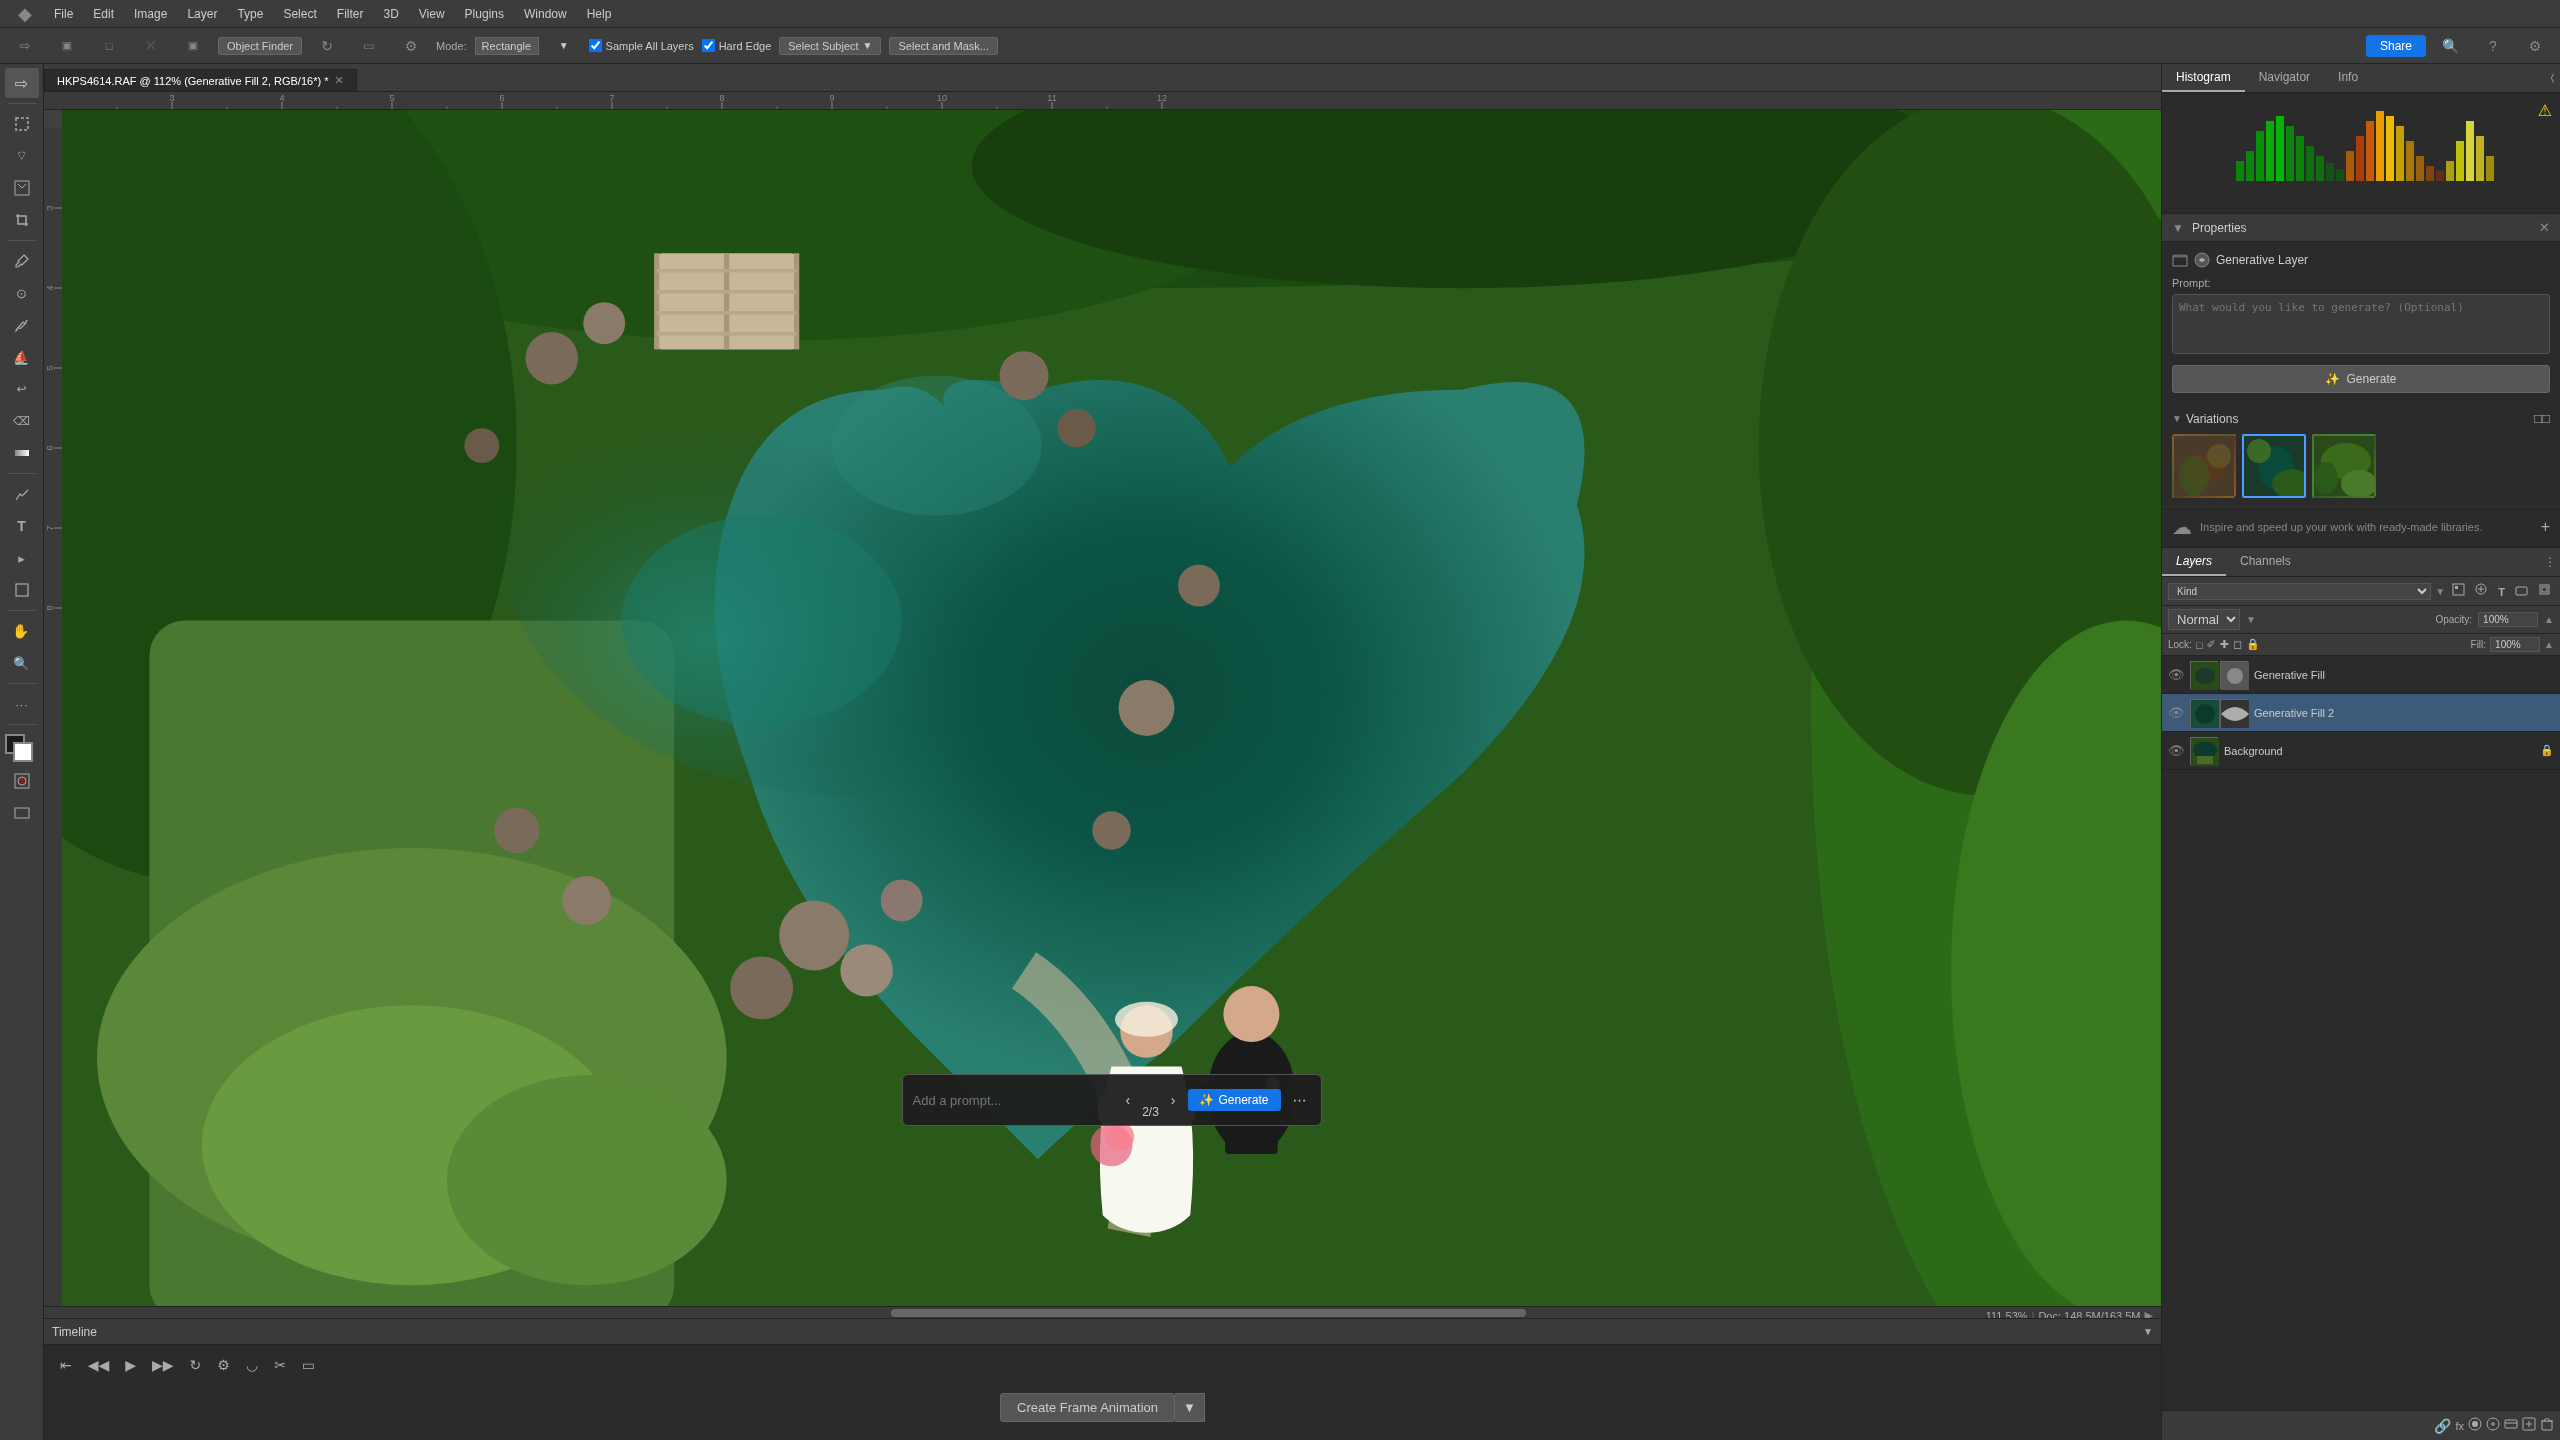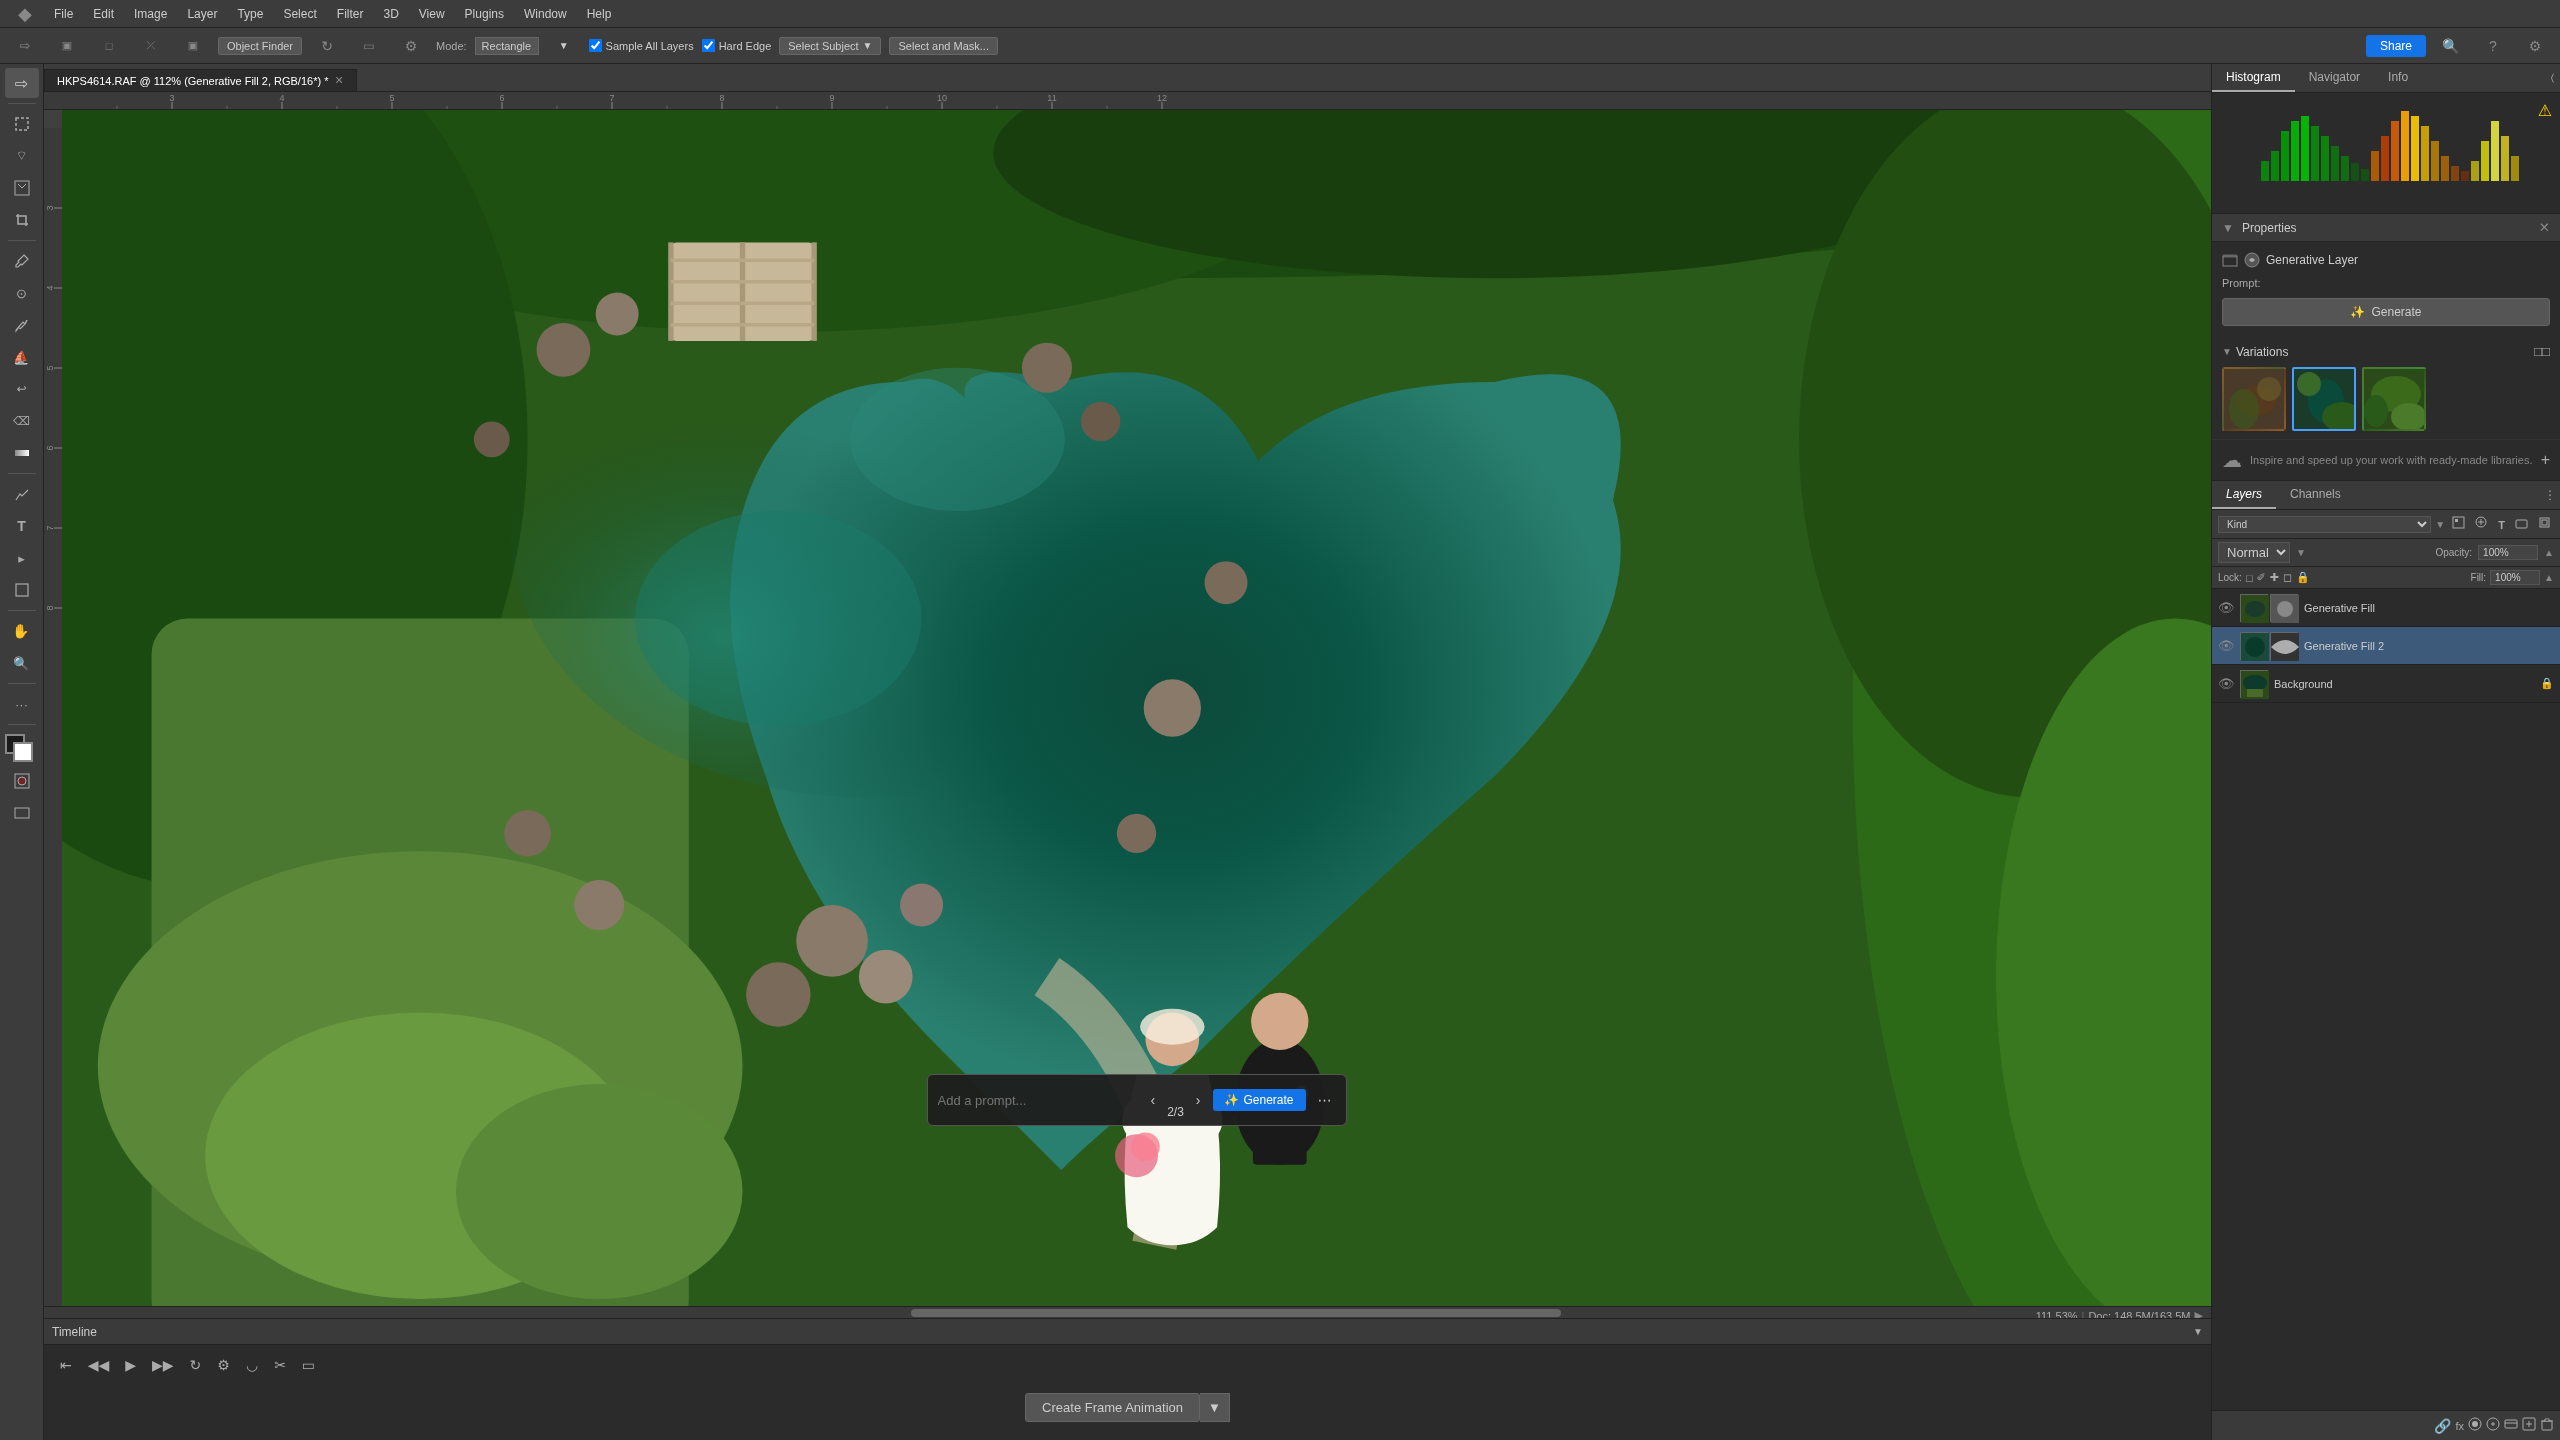--- a/index.html
+++ b/index.html
@@ -297,21 +297,21 @@
       border: 1px solid #666;
       border-left: none;
       color: #ccc;
       padding: 6px 8px;
       font-size: 13px;
       cursor: pointer;
     }
     
     
     #right-panels {
-      width: 349px;
+      width: 399px;
       background: #2b2b2b;
       border-left: 1px solid #222;
       display: flex;
       flex-direction: column;
       flex-shrink: 0;
       overflow: hidden;
     }
     
     
     #histogram-panel {
@@ -1048,20 +1048,21 @@
               <path d="M5 8 Q8 4 11 8 Q8 12 5 8Z" fill="#aaa"></path>
             </svg>
             <span style="color:#ccc; font-size:12px;">Generative Layer</span>
           </div>
         </div>
         
         <div style="margin-bottom:4px;">
           <span style="color:#aaa; font-size:11px;">Prompt:</span>
         </div>
         
+        <textarea class="prompt-textarea" placeholder="What would you like to generate? (Optional)" style=""></textarea>
         
         <button class="generate-main-btn">
           <span>✨</span>
           <span>Generate</span>
         </button>
       </div>
 
       <div id="variations-section">
         <div class="variations-header">
           <div style="display:flex; align-items:center; gap:4px;">

